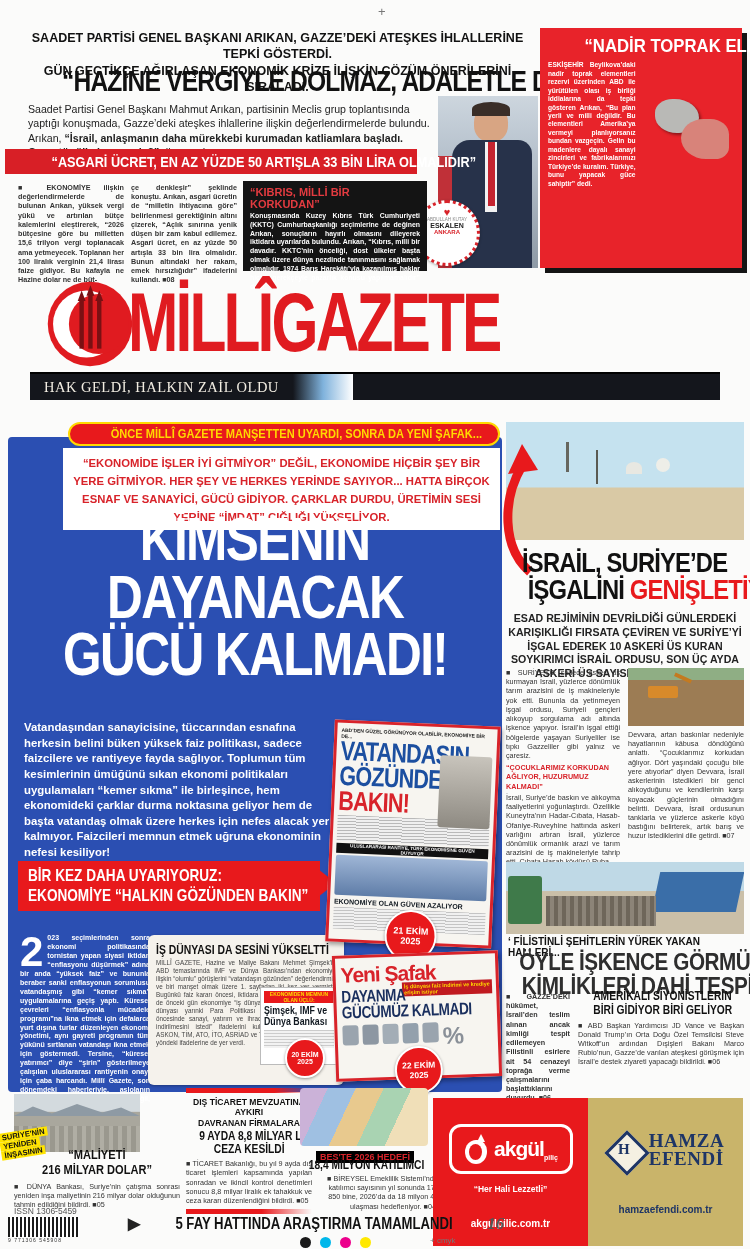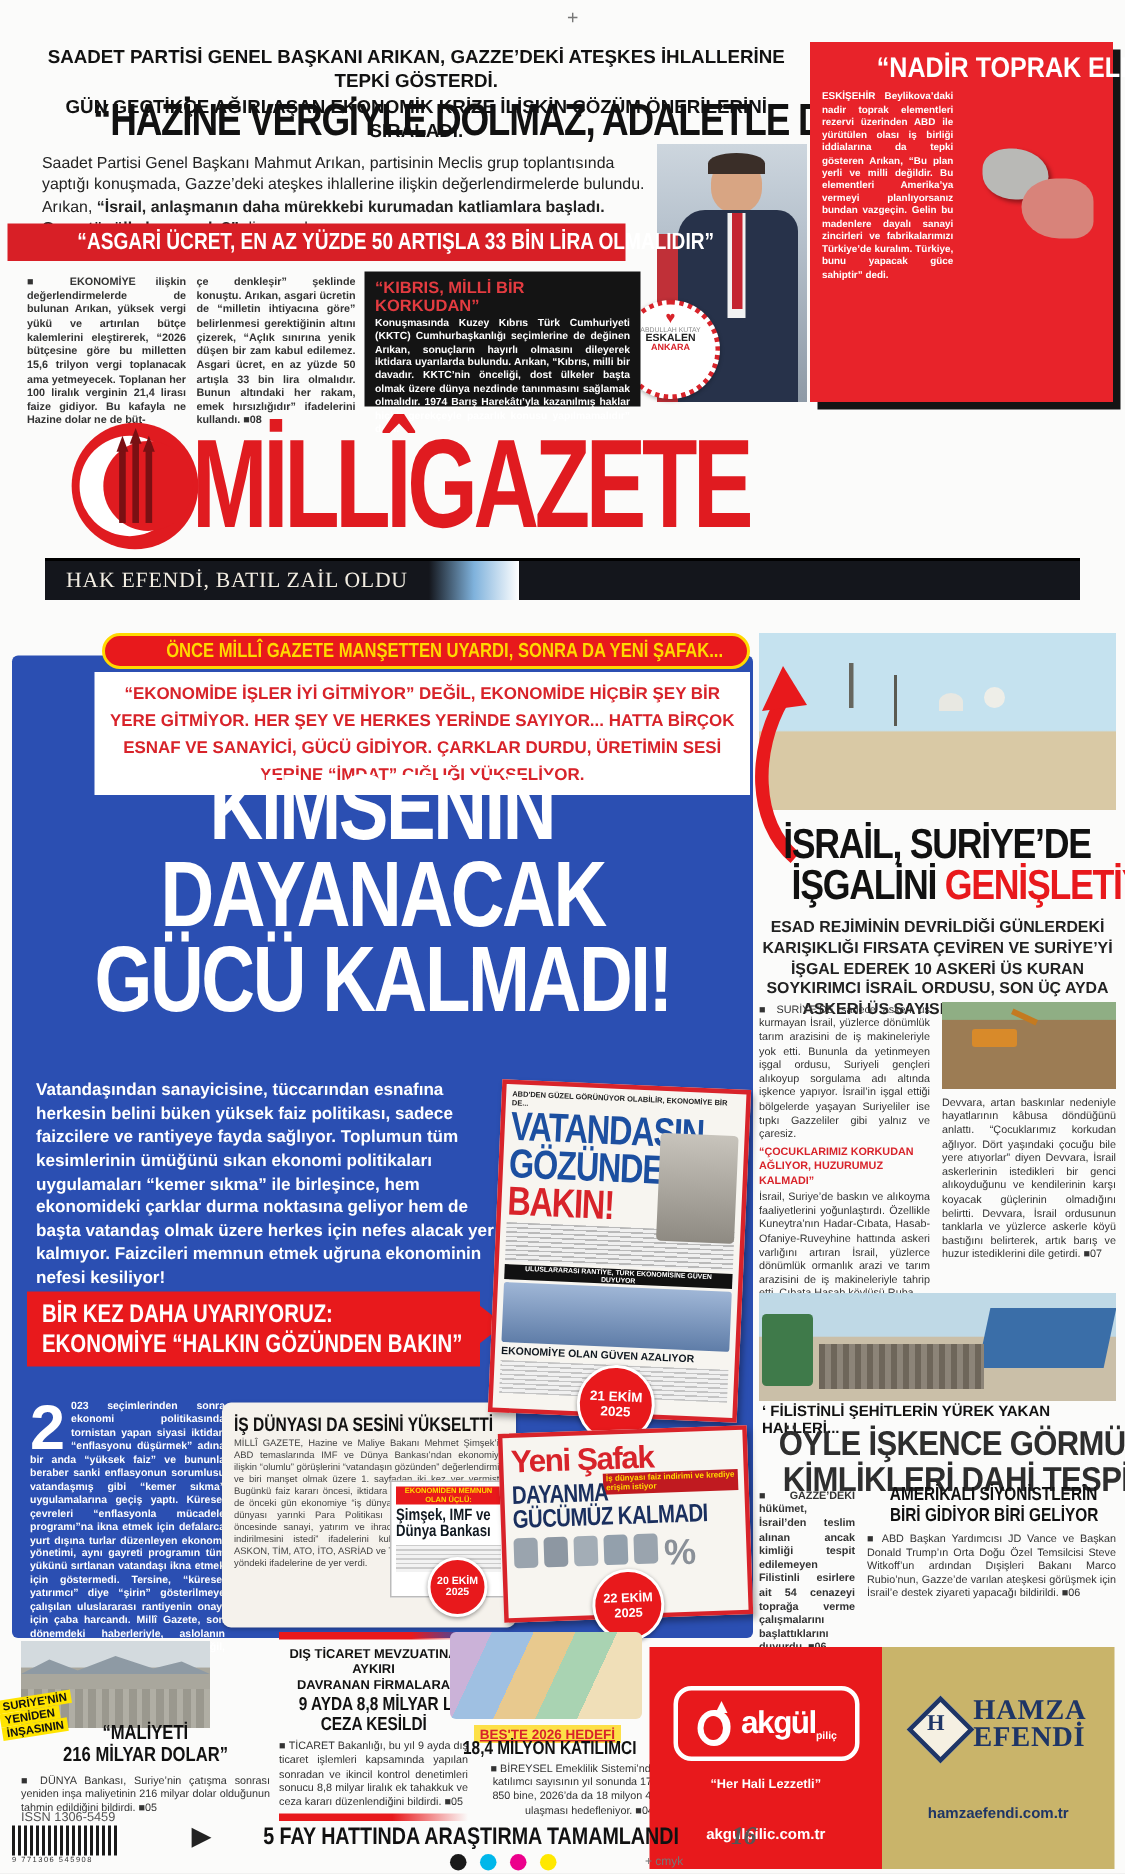--- a/index.html
+++ b/index.html
@@ -91,21 +91,21 @@
       <rect x="58" y="22" width="5" height="56" fill="#7a1013"></rect>
       <polygon points="40.5,12 36,24 45,24" fill="#7a1013"></polygon>
       <polygon points="50.5,6 46,18 55,18" fill="#7a1013"></polygon>
       <polygon points="60.5,12 56,24 65,24" fill="#7a1013"></polygon>
     </svg>
   </div>
   <div class="abs" style="left:128px;top:274px;font-size:84px;font-weight:800;color:#e01b20;letter-spacing:-4px;">
     <span class="condL" style="transform:scaleX(.72);">MİLLÎGAZETE</span>
   </div>
   <div class="abs" style="left:30px;top:372px;width:690px;height:26px;background:#14161c;display:flex;align-items:stretch;border-top:2px solid #000;">
-    <div style="padding:0 14px;display:flex;align-items:center;color:#f2ede2;font-family:'Liberation Serif',serif;font-size:14.5px;letter-spacing:.5px;">HAK EFENDİ, BATIL ZAİL OLDU</div>
+    <div style="padding:0 14px;display:flex;align-items:center;color:#f2ede2;font-family:'Liberation Serif',serif;font-size:14.5px;letter-spacing:.5px;">HAK GELDİ, HALKIN ZAİL OLDU</div>
     <div style="width:60px;background:linear-gradient(90deg,#14161c,#7fb2dc,#fff);"></div>
   </div>
 
   <div class="abs" style="left:8px;top:437px;width:494px;height:655px;background:#2b4fb2;border-radius:4px;">
 
     <div class="abs ctr" style="left:60px;top:-15px;width:432px;height:24px;background:#e8191c;border:2px solid #ffd900;border-radius:14px;box-sizing:border-box;">
       <span class="cond b" style="color:#ffd900;font-size:13.5px;line-height:20px;">ÖNCE MİLLÎ GAZETE MANŞETTEN UYARDI, SONRA DA YENİ ŞAFAK...</span>
     </div>
 
     <div class="abs ctr" style="left:55px;top:11px;width:437px;background:#fff;padding:5px 8px;box-sizing:border-box;">
@@ -267,21 +267,21 @@
     <div class="ctr" style="font-size:12.5px;font-weight:800;line-height:1.05;margin-top:2px;">
       <span class="cond">9 AYDA 8,8 MİLYAR LİRA</span><br>
       <span class="cond">CEZA KESİLDİ</span>
     </div>
     <div class="tiny jt" style="color:#333;margin-top:3px;">■ TİCARET Bakanlığı, bu yıl 9 ayda dış ticaret işlemleri kapsamında yapılan sonradan ve ikincil kontrol denetimleri sonucu 8,8 milyar liralık ek tahakkuk ve ceza kararı düzenlendiğini bildirdi. ■05</div>
     <div style="height:5px;background:linear-gradient(90deg,#e8191c 60%,transparent);margin-top:4px;"></div>
   </div>
 
   <div class="abs photo" style="left:300px;top:1088px;width:128px;height:58px;background:linear-gradient(115deg,#cbb2d8 0 18%,#9fc0e2 18% 36%,#e8c98e 36% 54%,#a9d3b2 54% 72%,#f0dfb8 72% 100%);border-radius:4px;"></div>
   <div class="abs ctr" style="left:306px;top:1146px;width:118px;">
-    <span style="background:#fde047;color:#d8232a;font-size:9px;font-weight:800;padding:1px 4px;text-decoration:underline;">BES'TE 2026 HEDEFİ</span>
+    <span style="background:#000000;color:#d8232a;font-size:9px;font-weight:800;padding:1px 4px;">BES'TE 2026 HEDEFİ</span>
   </div>
   <div class="abs ctr" style="left:296px;top:1158px;width:138px;font-size:12.5px;font-weight:800;">
     <span class="cond">18,4 MİLYON KATILIMCI</span>
   </div>
   <div class="abs tiny ctr" style="left:298px;top:1174px;width:134px;color:#333;margin-left:28px;">■ BİREYSEL Emeklilik Sistemi’nde (BES) katılımcı sayısının yıl sonunda 17 milyon 850 bine, 2026’da da 18 milyon 400 bine ulaşması hedefleniyor. ■04</div>
 
   <div class="abs" style="left:433px;top:1098px;width:155px;height:148px;background:#e8191c;text-align:center;">
     <div style="margin:26px auto 0;width:118px;height:44px;border:3px solid #fff;border-radius:12px;display:flex;align-items:center;justify-content:center;gap:5px;">
       <div style="position:relative;width:26px;height:30px;">
         <div style="position:absolute;left:2px;top:6px;width:22px;height:24px;background:#fff;border-radius:50% 45% 50% 50%;"></div>

